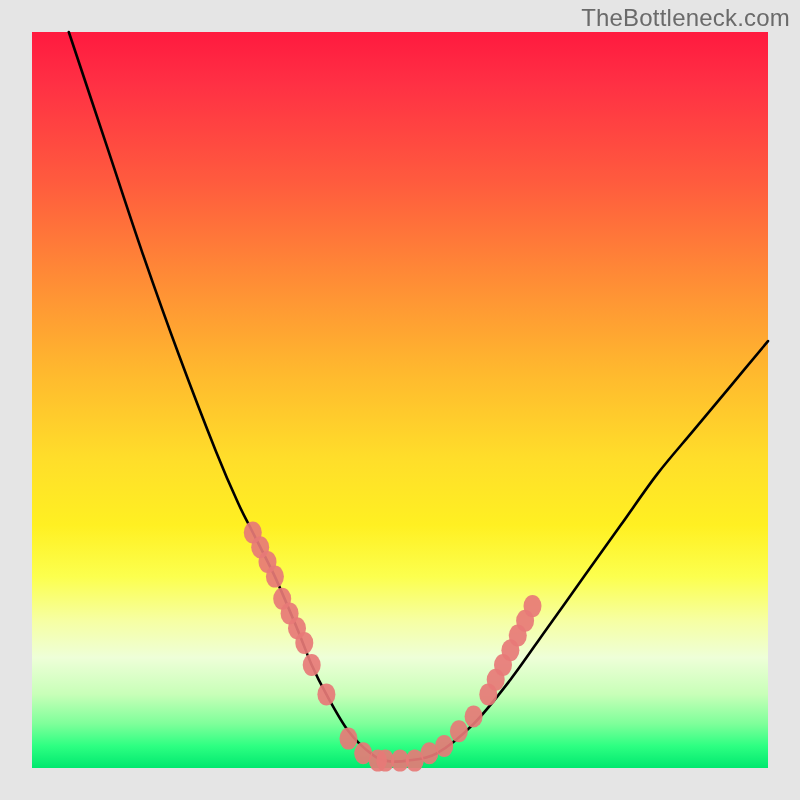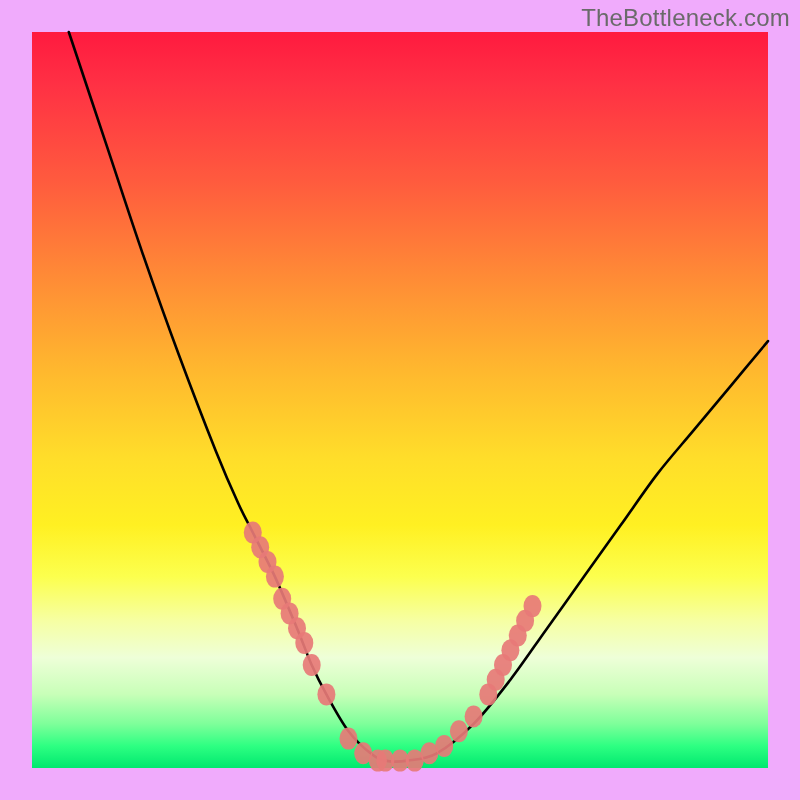--- a/index.html
+++ b/index.html
@@ -8,21 +8,21 @@
     width: 800px;
     height: 800px;
     overflow: hidden;
     background: #000;
     font-family: Arial, Helvetica, sans-serif;
   }
   .stage {
     position: relative;
     width: 800px;
     height: 800px;
-    background: #f0abfc;
+    background: #e5e5e5;
   }
   .plot {
     position: absolute;
     left: 32px;
     top: 32px;
     width: 736px;
     height: 736px;
     
     background: linear-gradient(to bottom,
       #ff1a3f 0%,

